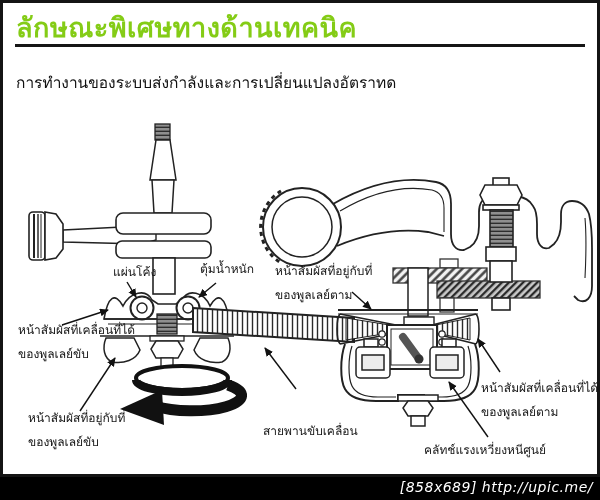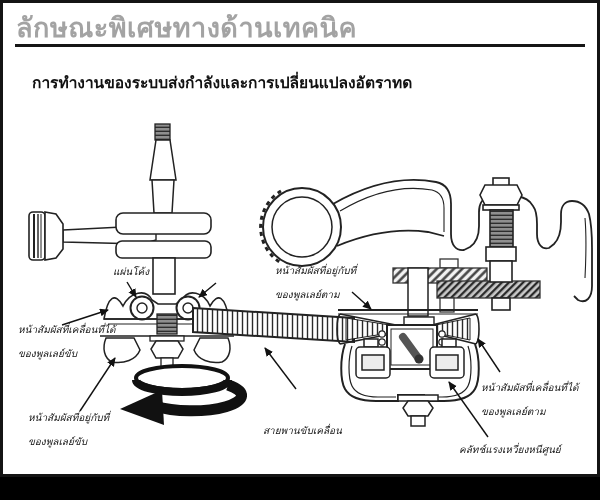--- a/index.html
+++ b/index.html
@@ -9,35 +9,34 @@
     background:#000;
     position:relative;overflow:hidden;
   }
   .page{position:absolute;left:0;top:0;width:600px;height:500px;}
   .sheet{
     position:absolute;left:0;top:0;width:594px;height:471px;
     background:#fff;border:3px solid #141414;
   }
   .title{
     position:absolute;left:16px;top:6px;width:560px;
-    font-size:27px;font-weight:bold;color:#a3a3a3;letter-spacing:.5px;
+    font-size:27px;font-weight:bold;color:#84cc16;letter-spacing:.5px;
     white-space:nowrap;
   }
   .title-rule{
     position:absolute;left:15px;top:44px;width:570px;height:3px;background:#161616;
   }
   .body-text{
-    position:absolute;left:32px;top:70px;width:560px;
-    font-size:15.5px;font-weight:bold;color:#111;line-height:25px;
+    position:absolute;left:16px;top:70px;width:560px;
+    font-size:15.5px;font-weight:normal;color:#111;line-height:25px;
   }
   .diagram-svg{position:absolute;left:0;top:118px;}
   .lbl{
-    position:absolute;color:#141414;font-size:10px;line-height:24px;
+    position:absolute;color:#141414;font-size:12px;line-height:24px;
     white-space:nowrap;
-    font-style:italic;
   }
   .bottom-bar{
     position:absolute;left:0;top:477px;width:600px;height:23px;background:#000;
   }
   .watermark{
     position:absolute;right:7px;top:479px;height:20px;
     color:#fff;font-size:14px;font-style:italic;letter-spacing:.5px;
     font-family:"DejaVu Sans",sans-serif;white-space:nowrap;
   }
 </style>
@@ -211,37 +210,41 @@
       <line x1="352" y1="174" x2="371" y2="191"></line>
       <line x1="296" y1="271" x2="265" y2="230"></line>
       <line x1="500" y1="254" x2="478" y2="221"></line>
       <line x1="488" y1="319" x2="449" y2="264"></line>
     </g>
   </svg>
 
   <div class="lbl" style="left:113px;top:260px;">
     <span>แผ่นโค้ง</span>
   </div>
+  <div class="lbl" style="left:200px;top:257px;">
+    <span>ตุ้มน้ำหนัก</span>
+  </div>
   <div class="lbl" style="left:18px;top:318px;">
     <div>หน้าสัมผัสที่เคลื่อนที่ได้</div>
     <div>ของพูลเลย์ขับ</div>
   </div>
   <div class="lbl" style="left:28px;top:406px;">
     <div>หน้าสัมผัสที่อยู่กับที่</div>
     <div>ของพูลเลย์ขับ</div>
   </div>
   <div class="lbl" style="left:275px;top:259px;">
     <div>หน้าสัมผัสที่อยู่กับที่</div>
     <div>ของพูลเลย์ตาม</div>
   </div>
   <div class="lbl" style="left:263px;top:390px;margin-top:29px;">
     <span>สายพานขับเคลื่อน</span>
   </div>
   <div class="lbl" style="left:481px;top:376px;">
     <div>หน้าสัมผัสที่เคลื่อนที่ได้</div>
     <div>ของพูลเลย์ตาม</div>
   </div>
-  <div class="lbl" style="left:459px;top:438px;">
+  <div class="lbl" style="left:424px;top:438px;">
     <span>คลัทช์แรงเหวี่ยงหนีศูนย์</span>
   </div>
 
   <div class="bottom-bar"></div>
+  <div class="watermark">[858x689] http://upic.me/</div>
 </div>
 
 </body></html>

